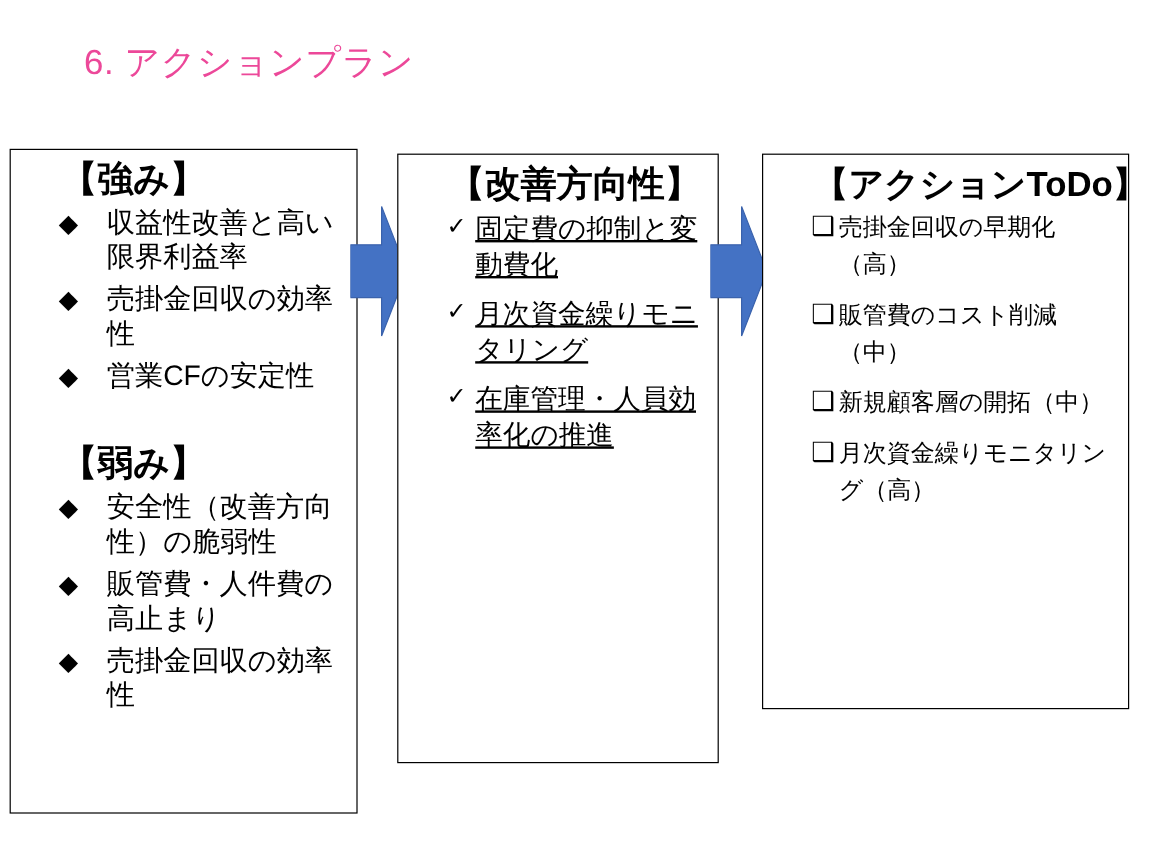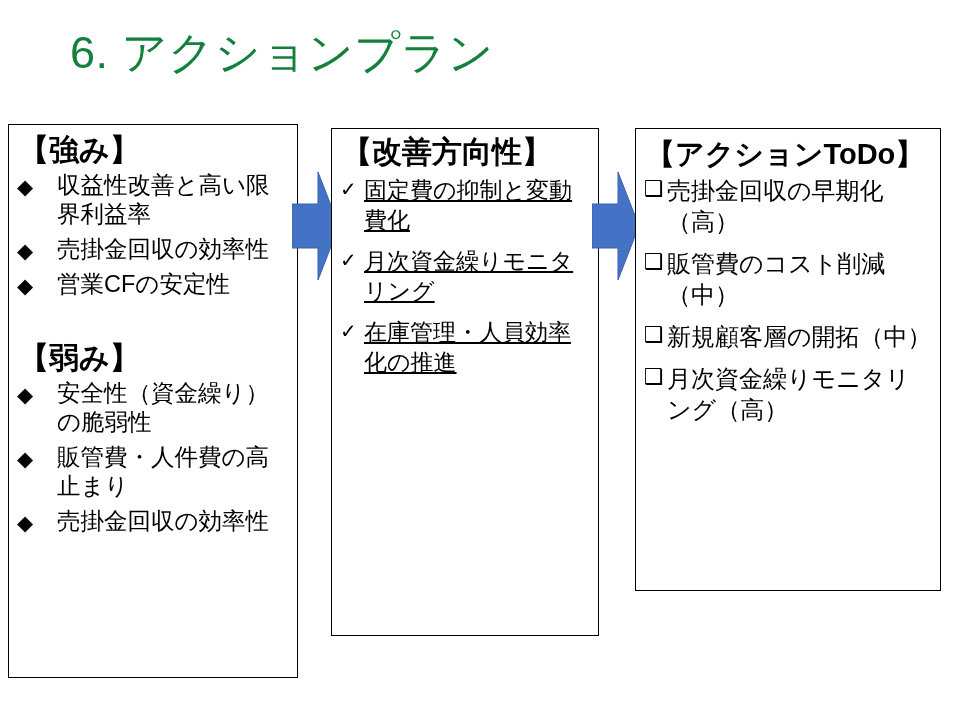--- a/index.html
+++ b/index.html
@@ -17,53 +17,54 @@
     font-family: "Liberation Sans", "DejaVu Sans", sans-serif;
     color: #000000;
   }
 
   
   #slide-title {
     position: absolute;
     left: 70px;
     top: 22px;
     width: 820px;
-    font-size: 45px;
+    font-size: 29px;
     line-height: 62px;
     font-weight: 400;
     letter-spacing: 0.5px;
-    color: #15803d;
+    color: #ec4899;
     white-space: nowrap;
   }
 
   
   .panel {
     position: absolute;
     background: #ffffff;
     border: 1.6px solid #000000;
     box-sizing: border-box;
+    padding-left: 32px;
   }
   #panel-strengths  { left: 8px;   top: 124px; width: 290px; height: 554px; }
   #panel-direction  { left: 331px; top: 128px; width: 268px; height: 508px; }
   #panel-todo       { left: 635px; top: 128px; width: 306px; height: 463px; }
 
   .panel-inner {
     padding: 6px 8px 0 8px;
   }
 
   .panel-heading {
     font-size: 30px;
     line-height: 38px;
     font-weight: bold;
     letter-spacing: 0px;
     margin: 0 0 2px 2px;
     white-space: nowrap;
   }
   #panel-strengths .panel-heading { font-size: 30px; }
-  #panel-direction .panel-heading { font-size: 30px; font-family: Liberation Mono, monospace; }
+  #panel-direction .panel-heading { font-size: 30px; }
   #panel-todo      .panel-heading { font-size: 29px; }
 
   .heading-spacer { height: 34px; }
 
   
   ul.bullets {
     list-style: none;
     margin: 0;
     padding: 0;
   }
@@ -109,21 +110,21 @@
 
   
   #panel-todo ul.bullets li { margin-bottom: 11px; }
   #panel-todo .bullet-mark {
     font-size: 22px;
     font-weight: bold;
     width: 23px;
     padding-top: 3px;
   }
   #panel-todo .bullet-text {
-    font-size: 24px;
+    font-size: 20px;
     line-height: 31px;
   }
 
   
   .arrow {
     position: absolute;
     width: 48px;
     height: 112px;
   }
   #arrow-1 { left: 292px; top: 170px; }
@@ -157,21 +158,21 @@
         </li>
       </ul>
 
       <div class="heading-spacer"></div>
 
       <div class="panel-heading">【弱み】</div>
 
       <ul class="bullets">
         <li>
           <span class="bullet-mark">◆</span>
-          <span class="bullet-text">安全性（資金繰り）の脆弱性</span>
+          <span class="bullet-text">安全性（改善方向性）の脆弱性</span>
         </li>
         <li>
           <span class="bullet-mark">◆</span>
           <span class="bullet-text">販管費・人件費の高止まり</span>
         </li>
         <li>
           <span class="bullet-mark">◆</span>
           <span class="bullet-text">売掛金回収の効率性</span>
         </li>
       </ul>

